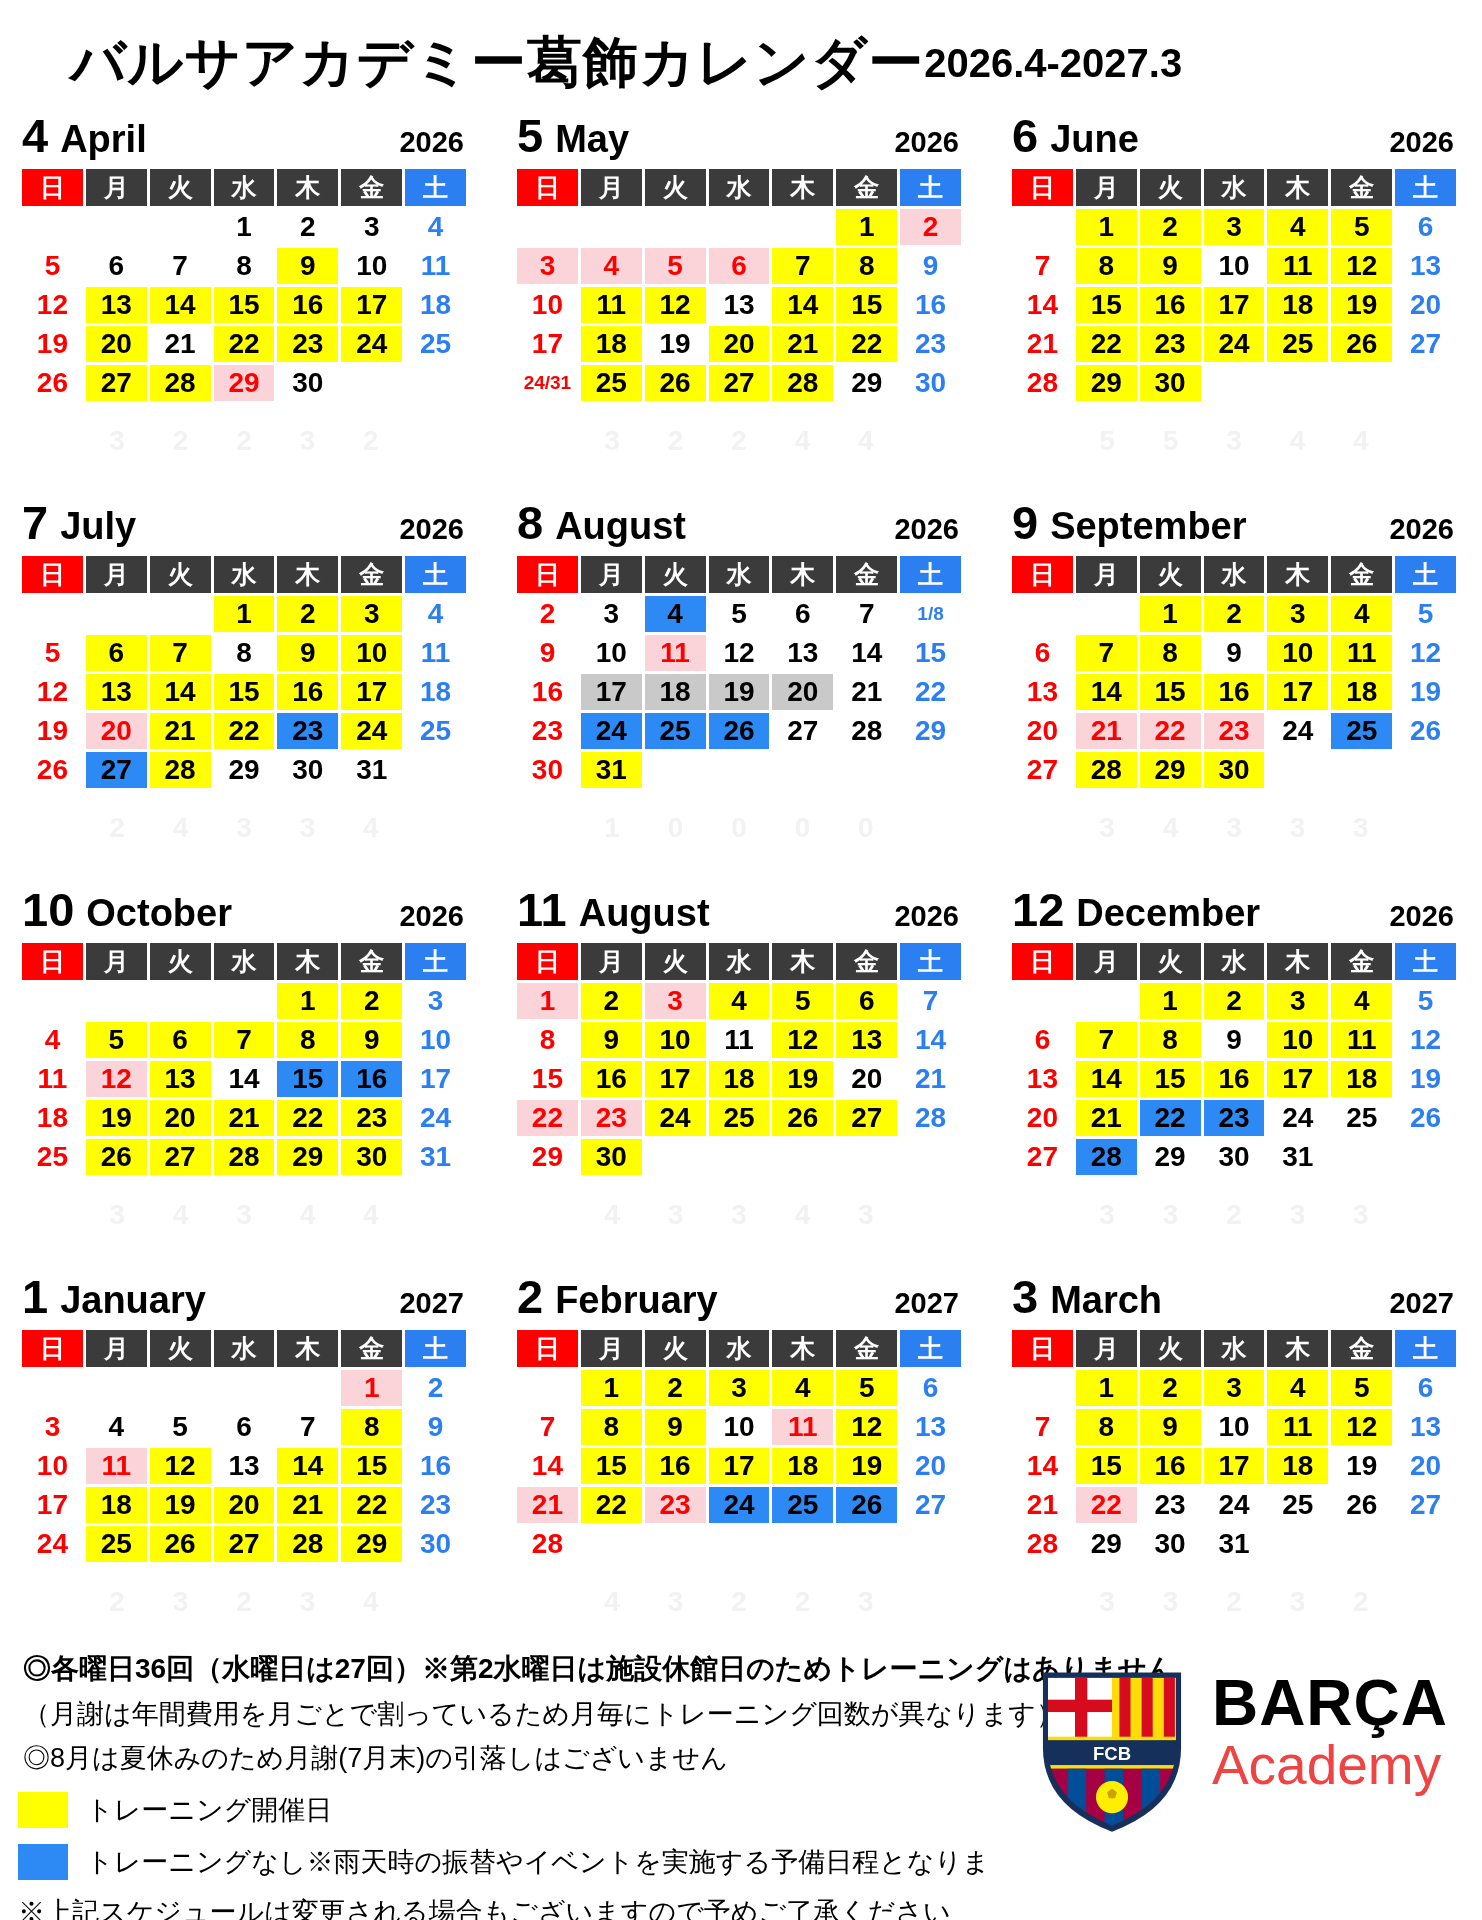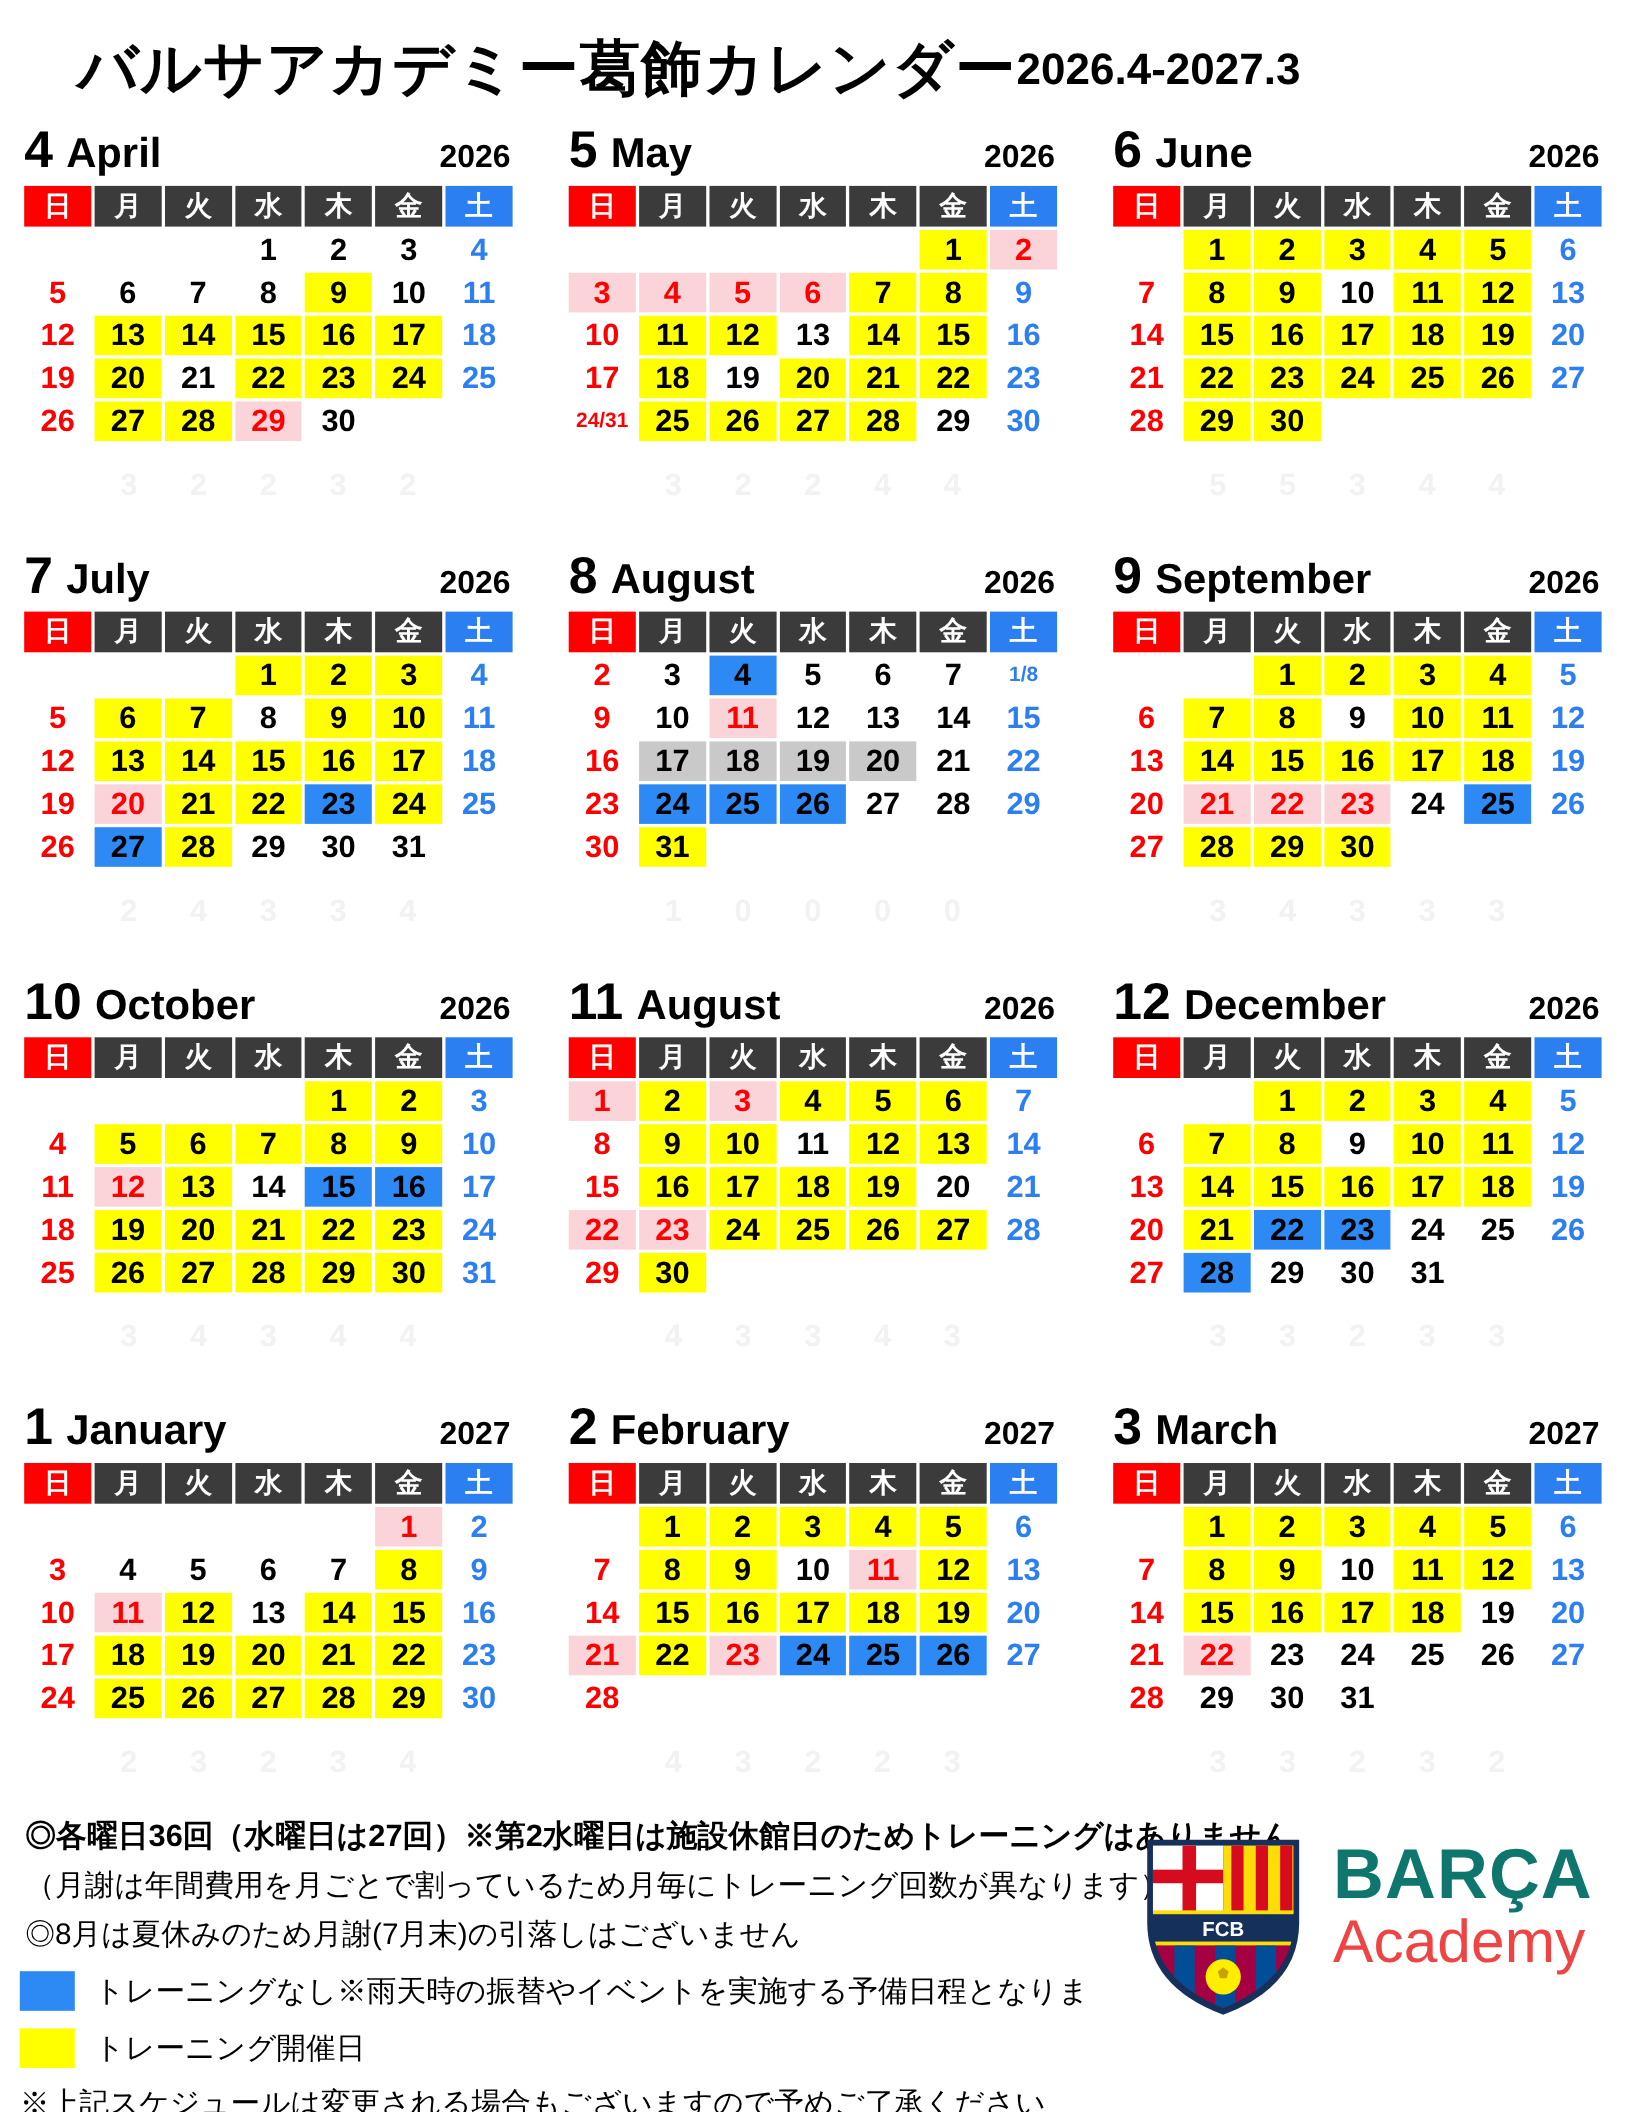--- a/index.html
+++ b/index.html
@@ -48,21 +48,21 @@
   .note { margin:8px 5px; }
   .note-bold { font-size:28px; font-weight:bold; }
   .note-reg { font-size:27px; }
   .legend-row { display:flex; align-items:center; gap:18px; margin-top:16px; }
   .swatch { width:50px; height:36px; flex:0 0 auto; }
   .legend-label { font-size:27px; }
   .disclaimer { font-size:27px; margin-top:14px; }
 
   .logo-block { position:absolute; right:34px; top:52px; display:flex; gap:26px; }
   .wordmark { display:flex; flex-direction:column; line-height:1.04; }
-  .wm-top { font-size:64px; font-weight:bold; color:#0f766e; letter-spacing:1px; }
+  .wm-top { font-size:64px; font-weight:bold; color:#000000; letter-spacing:1px; }
   .wm-bottom { font-size:55px; font-weight:normal; color:#ef4444; }
 </style>
 </head>
 <body>
 
 <div class="page-header">
   <div class="page-title">バルサアカデミー葛飾カレンダー</div>
   <div class="year-range">2026.4-2027.3</div>
 </div>
 
@@ -799,26 +799,26 @@
       </div>
   </div>
 </div>
 
 <div class="footer">
   <div class="note note-bold">◎各曜日36回（水曜日は27回）※第2水曜日は施設休館日のためトレーニングはありません</div>
   <div class="note note-reg">（月謝は年間費用を月ごとで割っているため月毎にトレーニング回数が異なります）</div>
   <div class="note note-reg">◎8月は夏休みのため月謝(7月末)の引落しはございません</div>
 
   <div class="legend-row">
+    <div class="swatch" style="background: rgb(255, 255, 0);"></div>
+    <div class="legend-label">トレーニング開催日</div>
+  </div>
+  <div class="legend-row">
     <div class="swatch" style="background: rgb(45, 138, 244);"></div>
     <div class="legend-label">トレーニングなし※雨天時の振替やイベントを実施する予備日程となりま</div>
-  </div>
-  <div class="legend-row">
-    <div class="swatch" style="background: rgb(255, 255, 0);"></div>
-    <div class="legend-label">トレーニング開催日</div>
   </div>
 
   <div class="disclaimer">※上記スケジュールは変更される場合もございますので予めご了承ください</div>
 
   <div class="logo-block">
     <svg viewBox="0 0 120 132" width="148" height="163" xmlns="http://www.w3.org/2000/svg">
       <defs>
         <clipPath id="shieldClip">
           <path d="M8,6 H112 V62 Q112 105 60 126 Q8 105 8 62 Z"></path>
         </clipPath>

